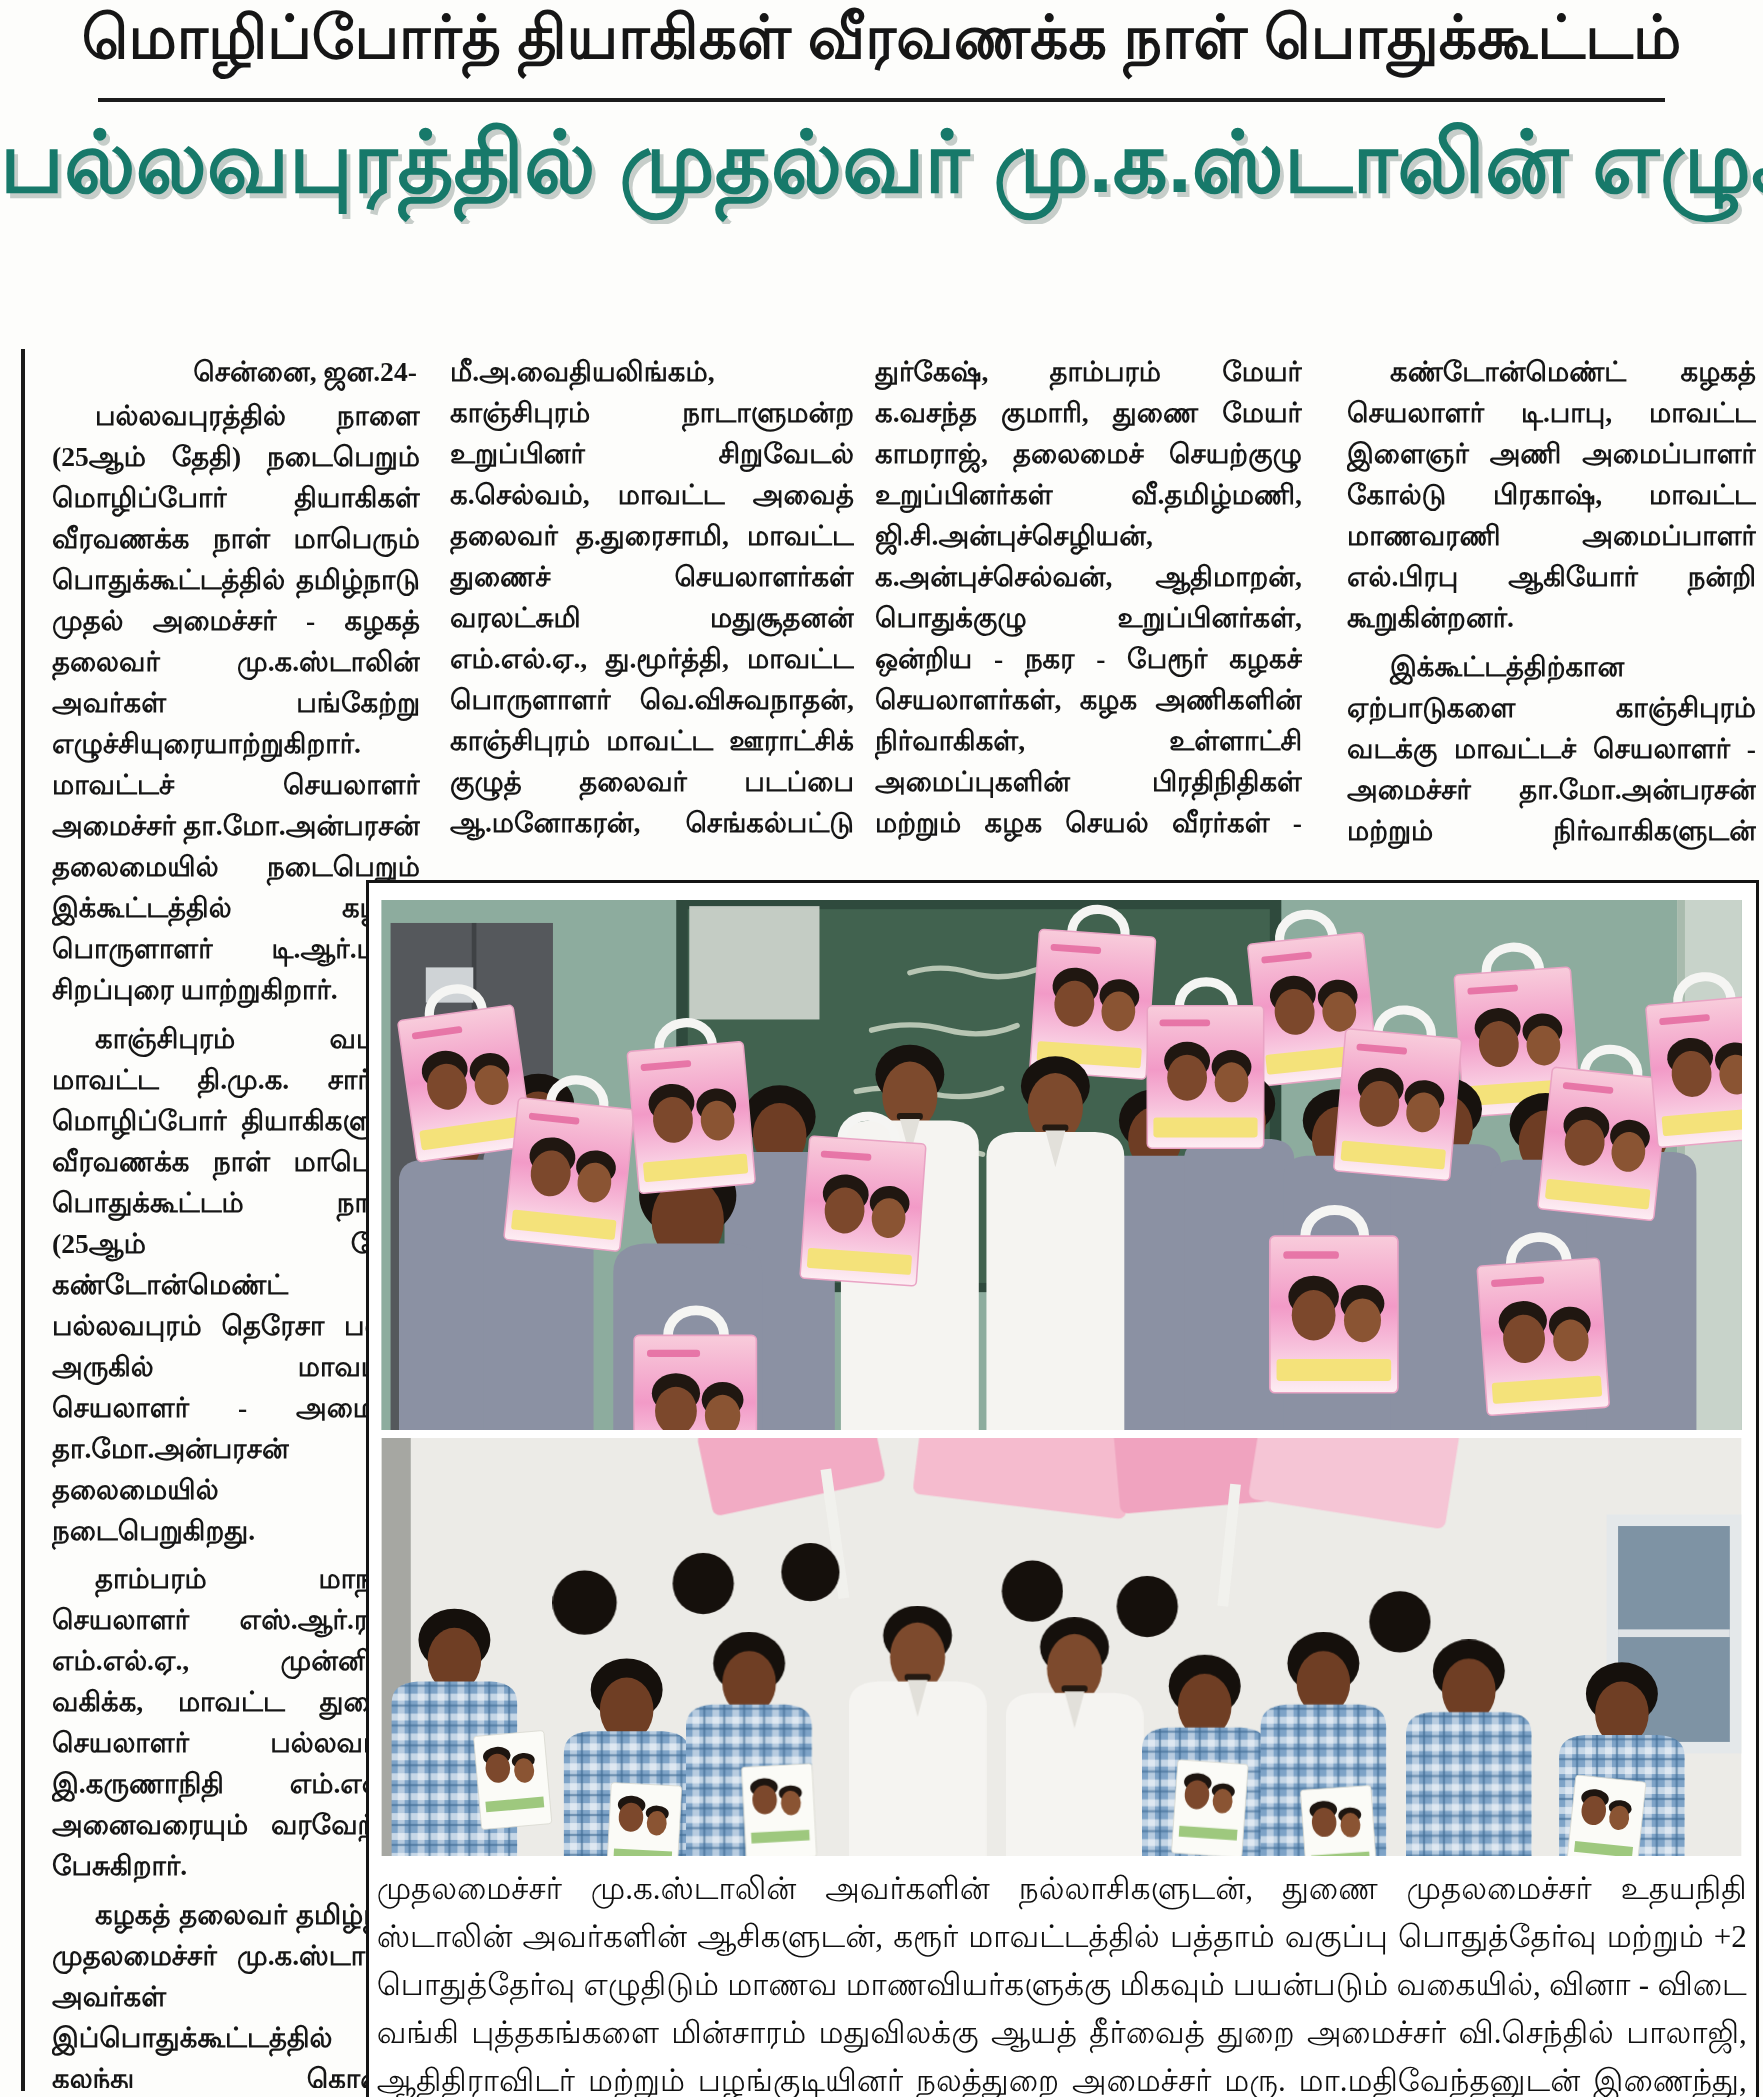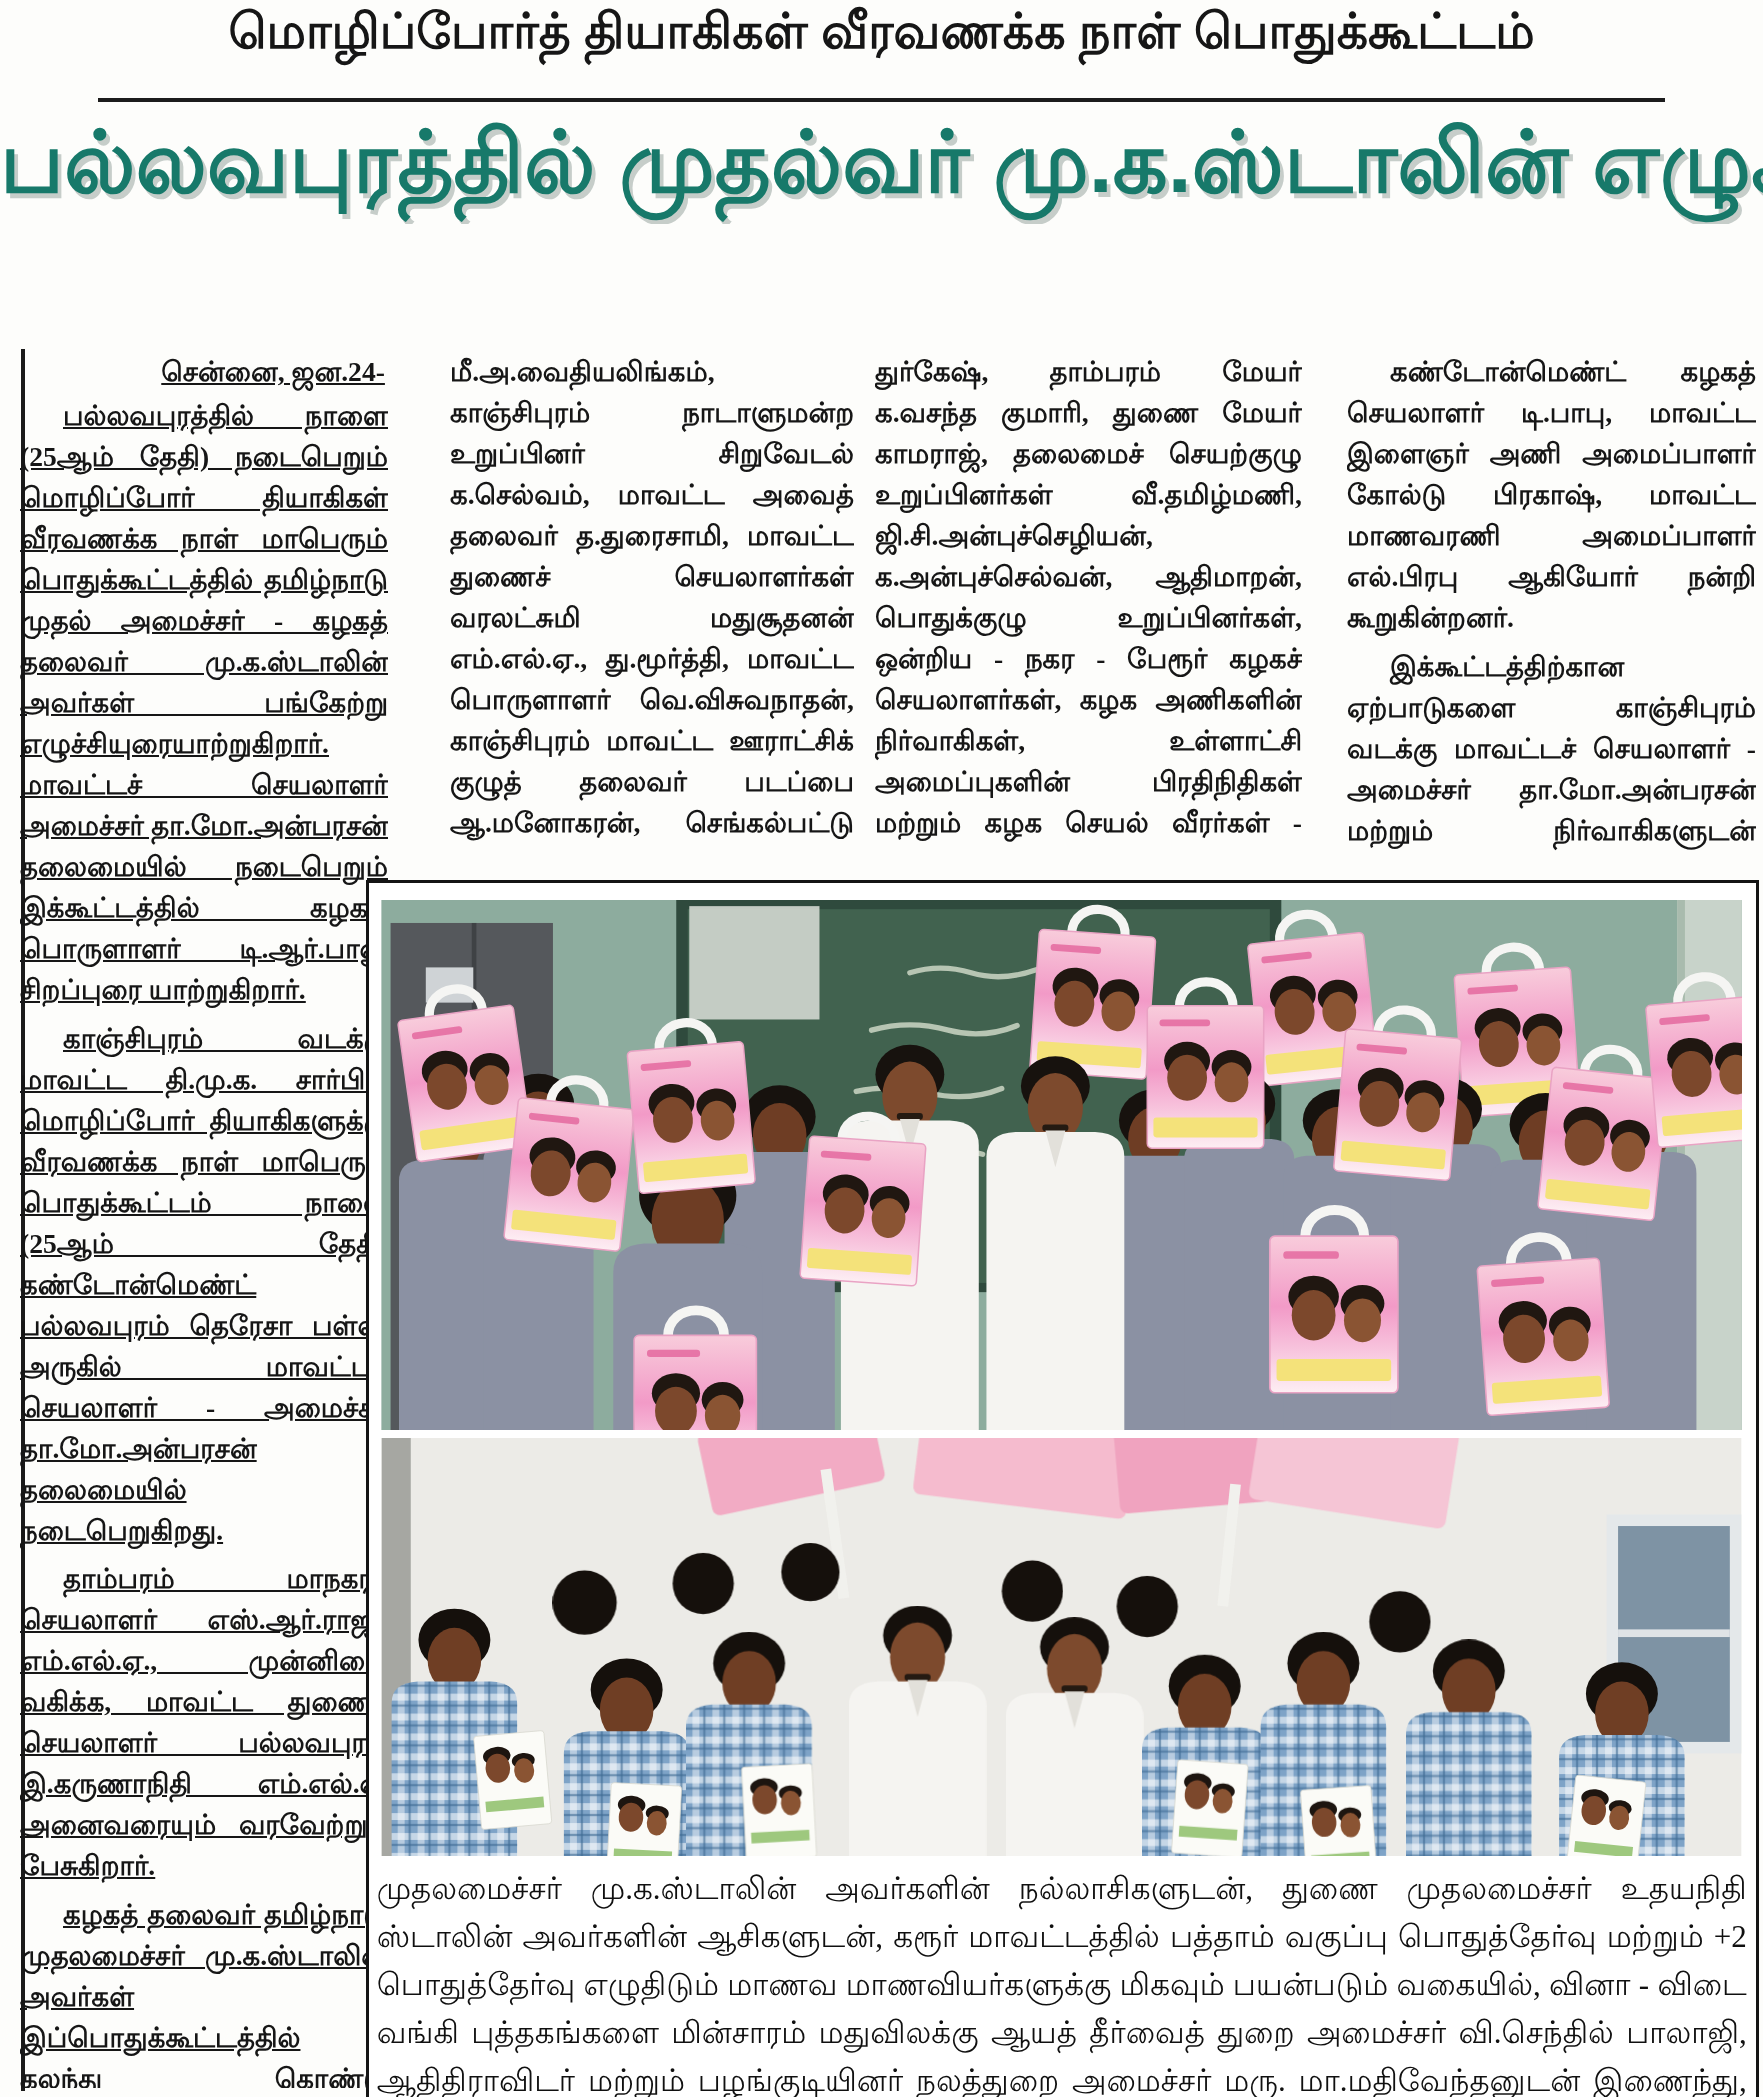--- a/index.html
+++ b/index.html
@@ -1,30 +1,30 @@
 <!DOCTYPE html>
 <html style="font-size:12.3px"><head>
 <meta charset="utf-8">
 <style>
   html,body{margin:0;padding:0;}
   .page{position:relative;width:1763px;height:2097px;background:#fdfdfb;
         font-family:"Liberation Serif",serif;overflow:hidden;color:#141414;}
   .headline{position:absolute;left:0;right:0;text-align:center;white-space:nowrap;
             font-family:"Liberation Sans",sans-serif;font-weight:bold;overflow:hidden;}
-  .h1{top:3.1px;font-size:49px;color:#161616;}
+  .h1{top:3.1px;font-size:60px;color:#161616;}
   .h1-rule{position:absolute;top:98px;left:98px;width:1567px;height:3.8px;background:#1c1c1c;}
   .h2{top:113px;font-size:86px;color:#17796a;text-shadow:3.8px 4.6px 0 rgba(95,115,110,0.35);}
   .h3{top:262px;font-size:47px;color:#a2660e;text-shadow:2.3px 2.3px 0 rgba(170,120,40,0.25);}
   .left-rule{position:absolute;left:21.4px;top:349px;width:3.8px;height:1742px;background:#1a1a1a;}
   .col{position:absolute;top:351px;font-size:27.6px;line-height:41px;text-align:justify;
        color:#161616;font-weight:600;overflow:hidden;}
   .col p{margin:0 0 7.7px 0;text-indent:43px;}
   .col p.noindent{text-indent:0;}
   .dateline{text-align:right;font-weight:bold;padding-right:3.1px;margin-bottom:3.1px;}
-  .col1{left:20px;width:368px;height:1737px;text-decoration:underline;}
+  .col1{left:52px;width:368px;height:1737px;}
   .col2{left:450px;width:404px;height:493px;}
   .col3{left:875px;width:427px;height:493px;}
   .col4{left:1347px;width:409px;height:507px;}
   .photobox{position:absolute;left:366px;top:880px;width:1393px;height:1244px;
             border:3.8px solid #141414;background:#ffffff;box-sizing:border-box;}
   .photo1{position:absolute;left:12.3px;top:17px;width:1361px;height:530px;}
   .photo2{position:absolute;left:12.3px;top:555px;width:1361px;height:418px;}
   .caption{position:absolute;left:7.7px;top:982px;width:1370px;margin:0;
            font-size:31px;line-height:48px;text-align:justify;font-weight:500;color:#101010;}
 </style>

